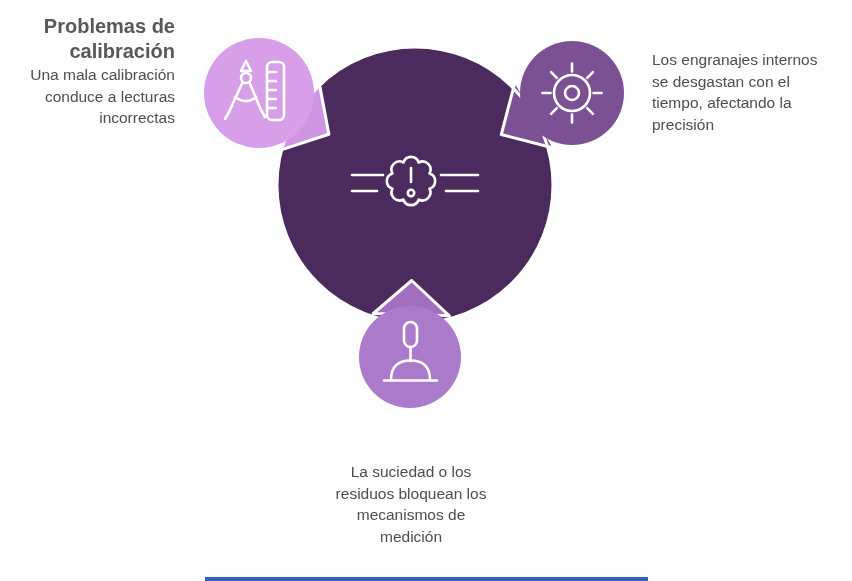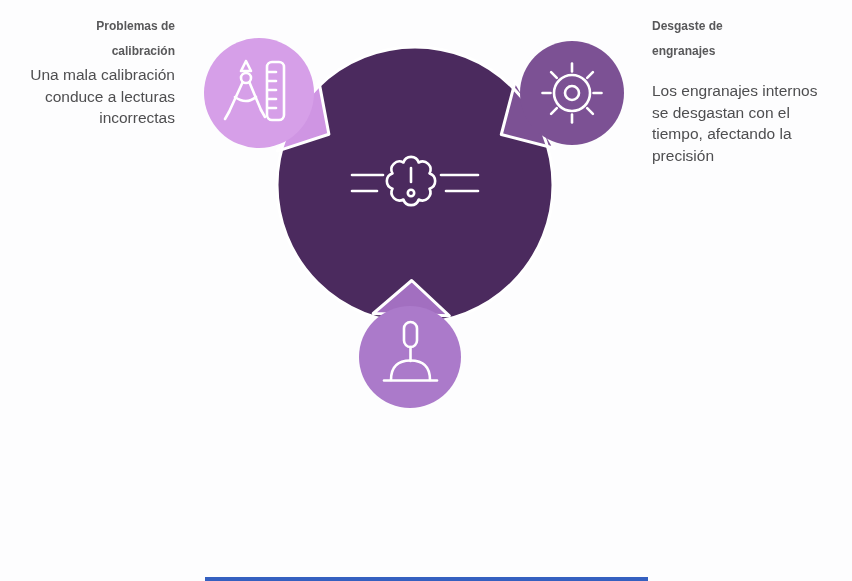--- a/index.html
+++ b/index.html
@@ -5,31 +5,31 @@
   html,body{margin:0;padding:0;}
   body{
     width:852px;height:581px;position:relative;overflow:hidden;
     background:#fdfdfe;
     font-family:"Liberation Sans", sans-serif;
   }
   #stage{position:absolute;inset:0;}
   svg{position:absolute;left:0;top:0;}
   .tb{position:absolute;}
   .tb h2{
-    margin:0;font-size:12px;line-height:25px;font-weight:700;
+    margin:0;font-size:20px;line-height:25px;font-weight:700;
     color:#58585a;white-space:pre-line;
   }
   .tb p{
     margin:0;font-size:15.5px;line-height:21.5px;font-weight:400;
     color:#4e4e50;white-space:pre-line;
   }
   .tb-left{left:8px;top:14px;width:167px;text-align:right;}
   .tb-left p{}
   .tb-right{left:652px;top:14px;width:188px;text-align:left;}
-  .tb-right p{margin-top:16px;}
+  .tb-right p{margin-top:35px;}
   .tb-bottom{left:296px;top:444px;width:230px;text-align:center;}
   .tb-bottom p{margin-top:17px;}
 </style>
 </head>
 <body>
 
 <div id="stage">
 
   <svg width="852" height="581" viewBox="0 0 852 581">
 
@@ -104,24 +104,26 @@
 
   <div class="tb tb-left">
     <h2>Problemas de
 calibración</h2>
     <p>Una mala calibración
 conduce a lecturas
 incorrectas</p>
   </div>
 
   <div class="tb tb-right">
-    <h2>Desgaste de
-engranajes</h2>
     <p>Los engranajes internos
 se desgastan con el
 tiempo, afectando la
 precisión</p>
   </div>
 
   <div class="tb tb-bottom">
+    <p>La suciedad o los
+residuos bloquean los
+mecanismos de
+medición</p>
   </div>
 
 </div>
 
 </body></html>

